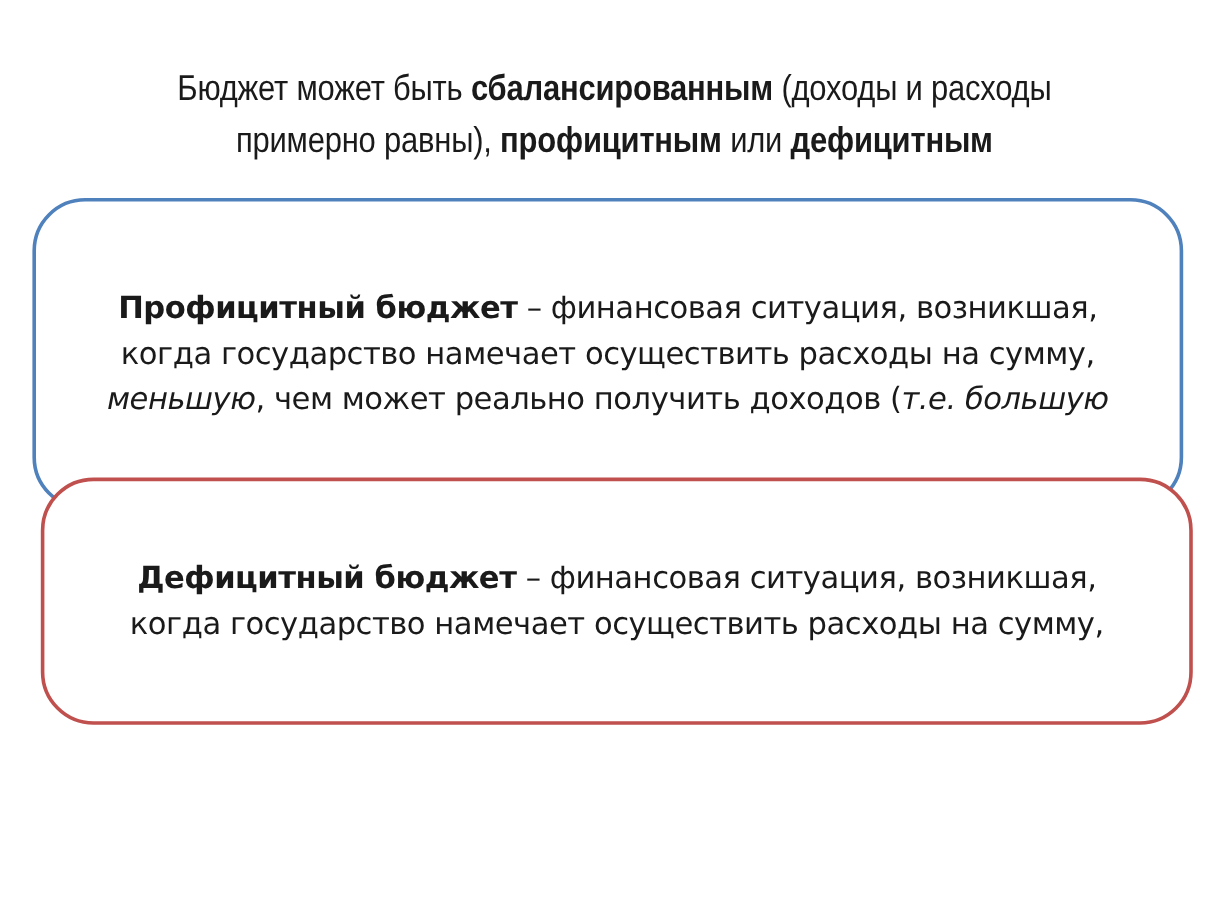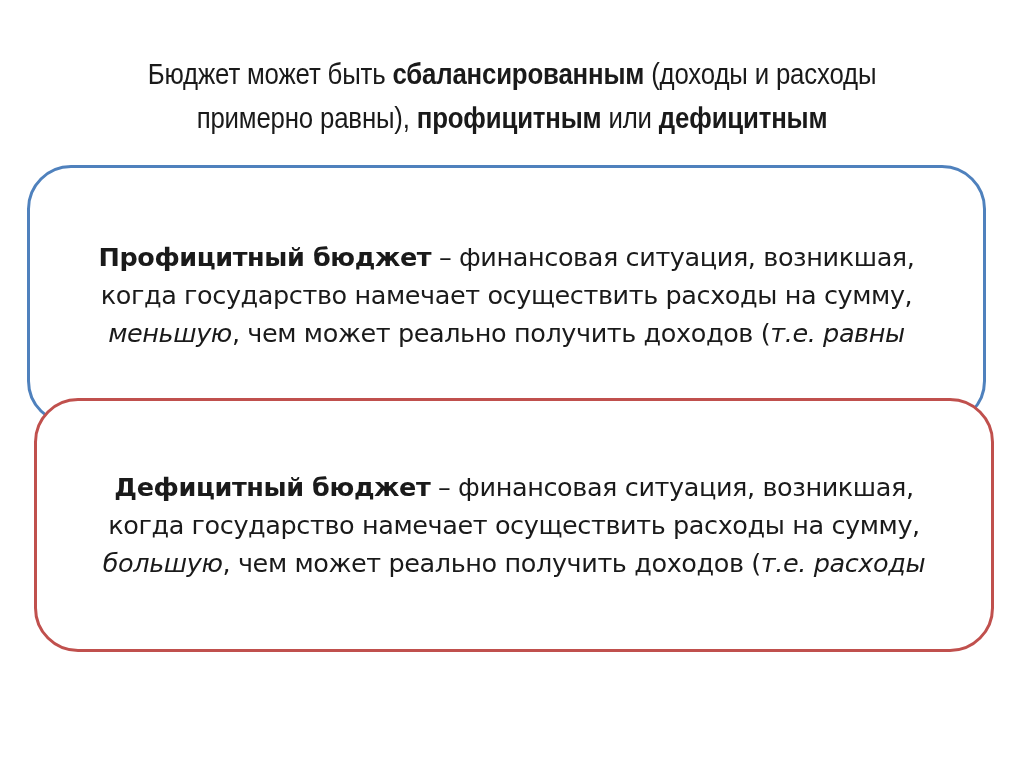--- a/index.html
+++ b/index.html
@@ -18,44 +18,43 @@
     .title b { font-weight: bold; }
     .box {
       position: absolute; box-sizing: border-box; border-radius: 44px;
       background: #ffffff; display: flex; align-items: center; justify-content: center;
       text-align: center; font-size: 25.5px; line-height: 38px;
       font-family: "DejaVu Sans", "Liberation Sans", sans-serif;
       letter-spacing: -0.4px;
     }
     .box .inner { width: 100%; padding: 0 20px; }
     .box-blue { left: 27px; top: 165px; width: 959px; height: 260px; border: 3px solid #4f81bd; }
-    .box-red { left: 34px; top: 398px; width: 960px; height: 254px; border: 3px solid #c0504d; }
+    .box-red { left: 34px; top: 398px; width: 960px; height: 206px; border: 3px solid #c0504d; }
     .term { font-weight: bold; }
     .em-u { font-style: italic; text-underline-offset: 4px; }
     .it { font-style: italic; }
   </style>
 </head>
 <body>
 
 <div class="title">
   <div>
     <span>Бюджет может быть </span><b>сбалансированным</b><span> (доходы и расходы</span>
   </div>
   <div>
     <span>примерно равны), </span><b>профицитным</b><span> или </span><b>дефицитным</b>
   </div>
 </div>
 
 <div class="box box-blue">
   <div class="inner">
     <div><span class="term">Профицитный бюджет</span><span> – </span><span>финансовая ситуация, возникшая,</span></div>
     <div>когда государство намечает осуществить расходы на сумму,</div>
-    <div><span class="em-u">меньшую</span><span>, чем может реально получить доходов (</span><span class="it">т.е. равны</span></div>
+    <div><span class="em-u">меньшую</span><span>, чем может реально получить доходов (</span><span class="it">т.е. большую</span></div>
   </div>
 </div>
 
 <div class="box box-red">
   <div class="inner">
     <div><span class="term">Дефицитный бюджет</span><span> – </span><span>финансовая ситуация, возникшая,</span></div>
     <div>когда государство намечает осуществить расходы на сумму,</div>
-    <div><span class="em-u">большую</span><span>, чем может реально получить доходов (</span><span class="it">т.е. расходы</span></div>
   </div>
 </div>
 
 </body></html>

